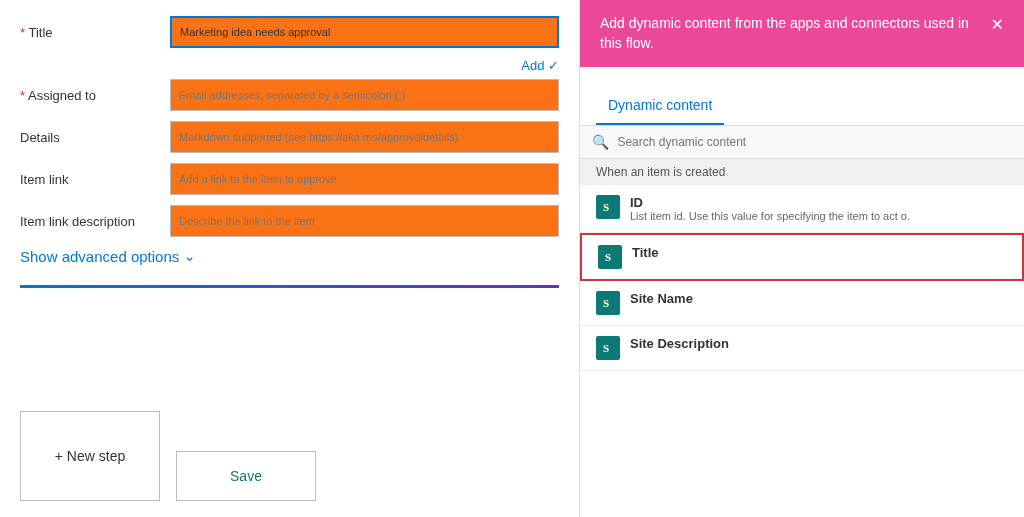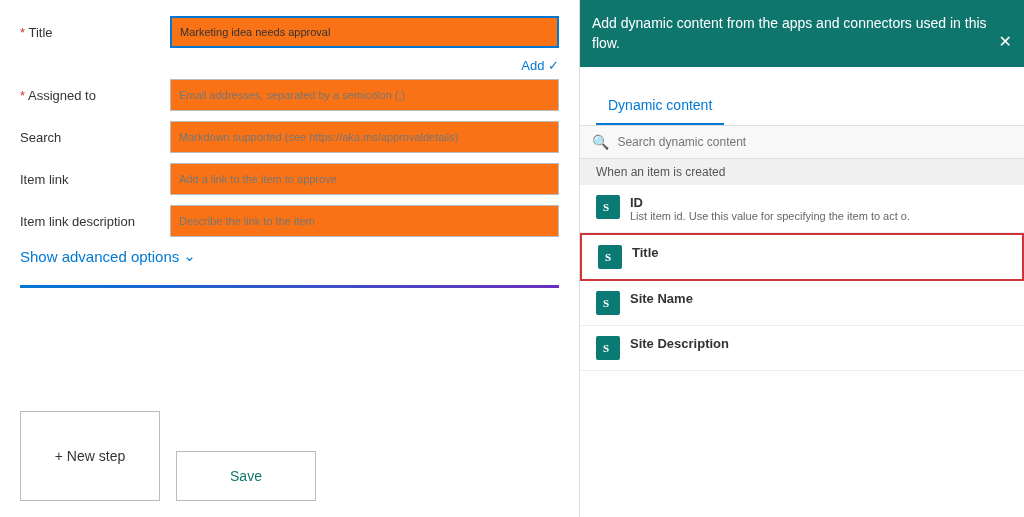--- a/index.html
+++ b/index.html
@@ -117,28 +117,28 @@
 
     
     .right-panel {
       flex: 1;
       display: flex;
       flex-direction: column;
       background: #fff;
     }
 
     .dynamic-header {
-      background: #0f766e;
+      background: #ec4899;
       color: #fff;
-      padding: 14px 12px;
+      padding: 14px 20px;
       font-size: 14px;
       line-height: 1.4;
       display: flex;
       justify-content: space-between;
-      align-items: flex-end;
+      align-items: flex-start;
     }
 
     .dynamic-header-text {
       flex: 1;
     }
 
     .dynamic-header-close {
       color: #fff;
       font-size: 16px;
       cursor: pointer;
@@ -252,21 +252,21 @@
   <div class="add-row">
     <span class="add-link">Add ✓</span>
   </div>
 
   <div class="form-row">
     <label class="form-label required">Assigned to</label>
     <input class="form-input" type="text" placeholder="Email addresses, separated by a semicolon (;)" style="">
   </div>
 
   <div class="form-row">
-    <label class="form-label">Search</label>
+    <label class="form-label">Details</label>
     <input class="form-input" type="text" placeholder="Markdown supported (see https://aka.ms/approvaldetails)" style="">
   </div>
 
   <div class="form-row">
     <label class="form-label">Item link</label>
     <input class="form-input" type="text" placeholder="Add a link to the item to approve" style="">
   </div>
 
   <div class="form-row">
     <label class="form-label">Item link description</label>

